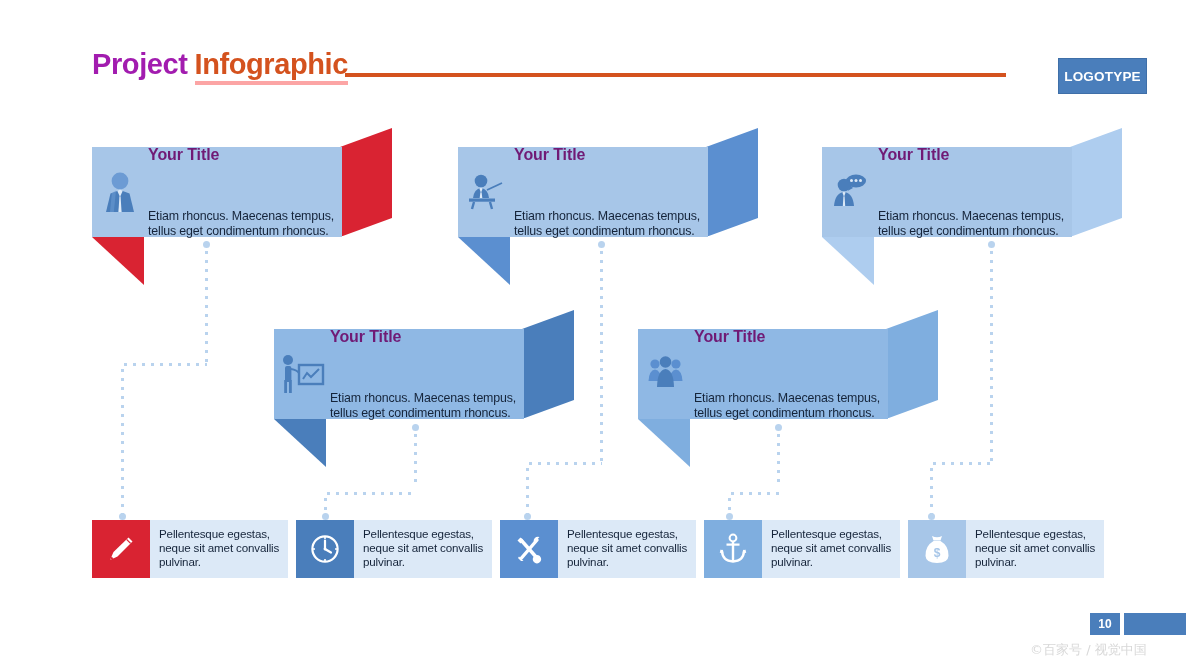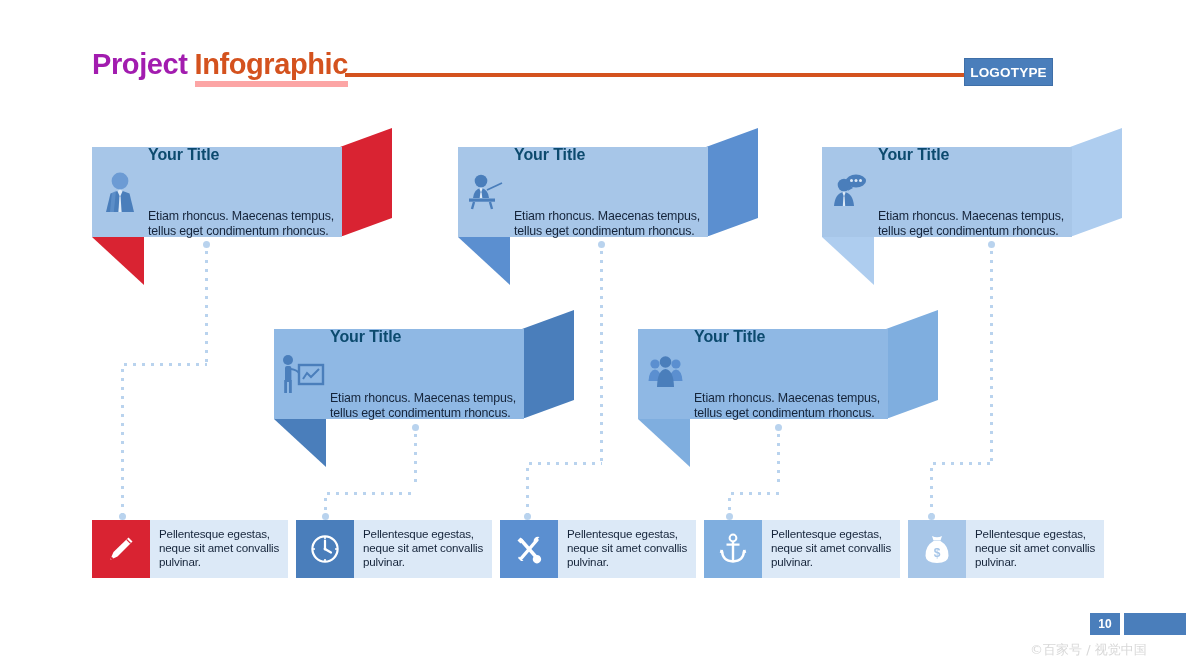--- a/index.html
+++ b/index.html
@@ -13,30 +13,30 @@
 
   
   #header { position: absolute; left: 0; top: 0; width: 1192px; height: 100px; }
   #title-block {
     position: absolute; left: 92px; top: 48px;
     font-size: 29px; font-weight: bold; letter-spacing: -0.4px;
     white-space: nowrap;
   }
   #title-word1 { color: #a21caf; }
   #title-word2 {
-    color: #D4521E; border-bottom: 6px solid #fca5a5;
+    color: #D4521E; border-bottom: 4px solid #fca5a5;
     padding-bottom: 1px; margin-left: 7px;
   }
   #header-rule {
     position: absolute; left: 345px; top: 73px;
     width: 661px; height: 4px; background: #D4521E;
   }
   #logotype {
-    position: absolute; left: 964px; top: 58px;
-    width: 89px; height: 28px;
+    position: absolute; left: 1058px; top: 58px;
+    width: 89px; height: 36px;
     background: #4A7EBB; color: #ffffff;
     font-size: 13.5px; font-weight: bold; letter-spacing: 0.2px;
     display: flex; align-items: center; justify-content: center;
     border: 1px solid #3F6FA8;
   }
 
   
   .conn { position: absolute; z-index: 1; }
   .dot-v {
     width: 3px;
@@ -58,21 +58,21 @@
     position: relative; width: 250px; height: 90px;
     display: flex; align-items: center; z-index: 3;
   }
   .card-icon {
     width: 56px; min-width: 56px; height: 90px;
     display: flex; align-items: center; justify-content: center;
   }
   .card-icon svg { display: block; }
   .card-text { padding-right: 6px; }
   .card-title {
-    color: #0c4a6e; font-size: 16px; font-weight: bold;
+    color: #701a75; font-size: 16px; font-weight: bold;
     line-height: 19px; margin-bottom: 2px; letter-spacing: -0.1px;
   }
   .card-desc {
     color: #15243a; font-size: 12.4px; line-height: 14.8px;
     letter-spacing: -0.15px;
     margin-top: 45px;
   }
   
   .fold-right { position: absolute; z-index: 2; }
   

